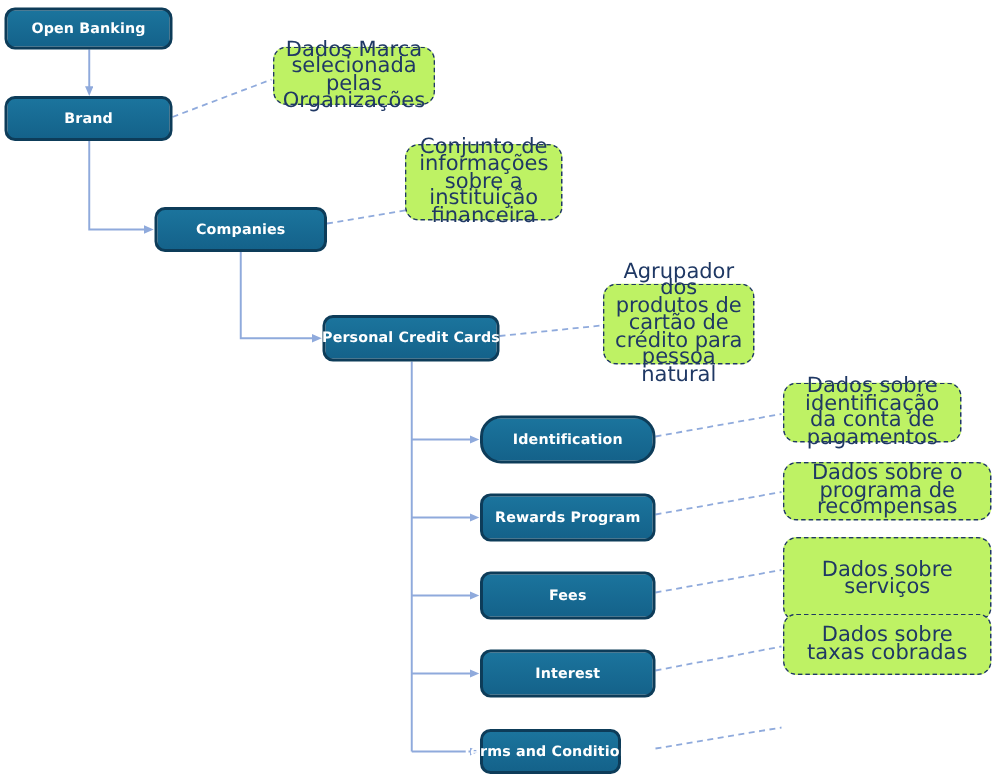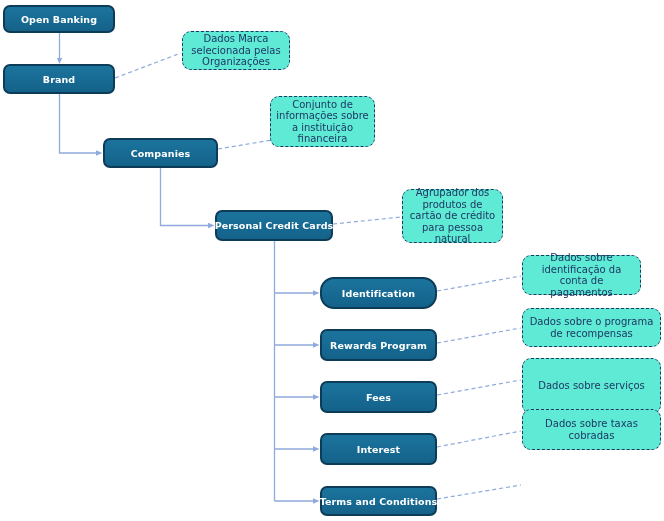--- a/index.html
+++ b/index.html
@@ -10,34 +10,34 @@
   .connectors{position:absolute;left:0;top:0;width:664px;height:521px;z-index:1;}
   .node{
     position:absolute;z-index:2;box-sizing:border-box;
     background:linear-gradient(180deg,#1b749d 0%,#14628a 100%);
     border:2px solid #0d3c59;border-radius:7px;
     color:#ffffff;font-weight:bold;font-size:9.5px;letter-spacing:.1px;
     display:flex;align-items:center;justify-content:center;white-space:nowrap;
   }
   .note{
     position:absolute;z-index:2;box-sizing:border-box;
-    background:#5eead4;border:1.2px dashed #1f3864;border-radius:9px;
-    color:#1f3864;font-size:10px;line-height:11.5px;text-align:center;
+    background:#bef264;border:1.2px dashed #1f3864;border-radius:9px;
+    color:#1f3864;font-size:14px;line-height:11.5px;text-align:center;
     display:flex;align-items:center;justify-content:center;padding:2px 4px;
   }
   
   .n-open-banking{left:3px;top:5px;width:112px;height:28px;}
   .n-brand{left:3px;top:64px;width:112px;height:30px;}
   .n-companies{left:103px;top:138px;width:115px;height:30px;}
   .n-pcc{left:215px;top:210px;width:118px;height:31px;}
   .n-identification{left:320px;top:277px;width:117px;height:32px;border-radius:14px;}
   .n-rewards{left:320px;top:329px;width:117px;height:32px;}
   .n-fees{left:320px;top:381px;width:117px;height:32px;}
   .n-interest{left:320px;top:433px;width:117px;height:32px;}
-  .n-terms{left:320px;top:486px;width:117px;height:30px;text-align:center;}
+  .n-terms{left:320px;top:486px;width:94px;height:30px;text-align:center;}
   
   .a-brand{left:182px;top:31px;width:108px;height:39px;}
   .a-companies{left:270px;top:96px;width:105px;height:51px;}
   .a-pcc{left:402px;top:189px;width:101px;height:54px;}
   .a-identification{left:522px;top:255px;width:119px;height:40px;}
   .a-rewards{left:522px;top:308px;width:139px;height:39px;}
   .a-fees{left:522px;top:358px;width:139px;height:56px;}
   .a-interest{left:522px;top:409px;width:139px;height:41px;}
   .a-terms{left:522px;top:464px;width:139px;height:42px;}
 </style>

